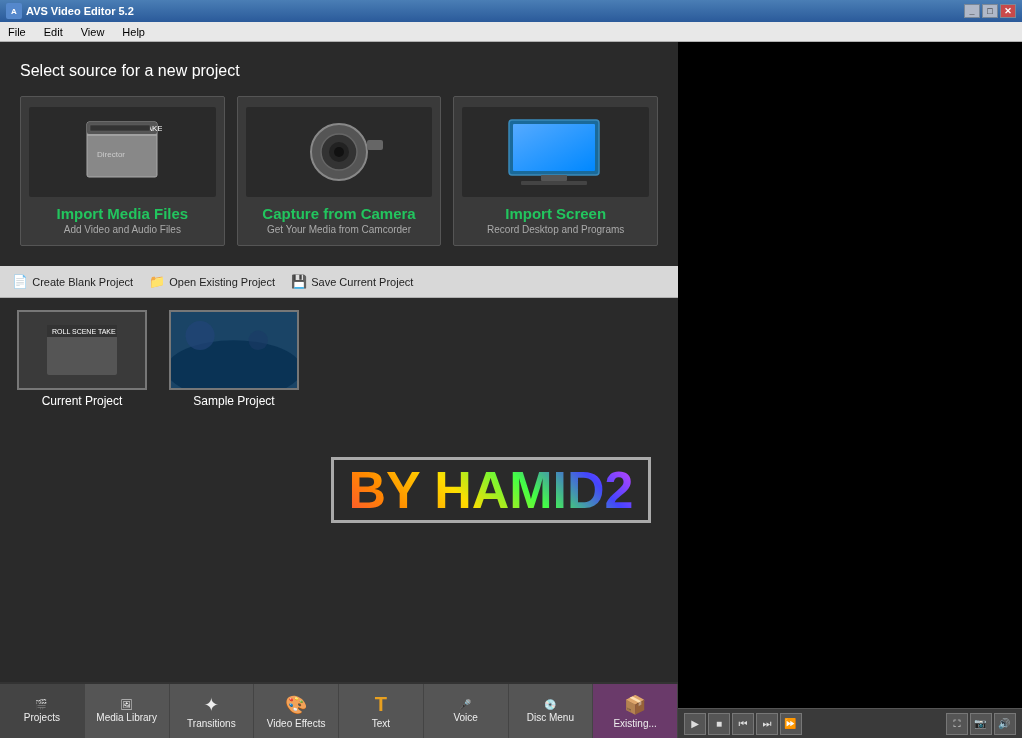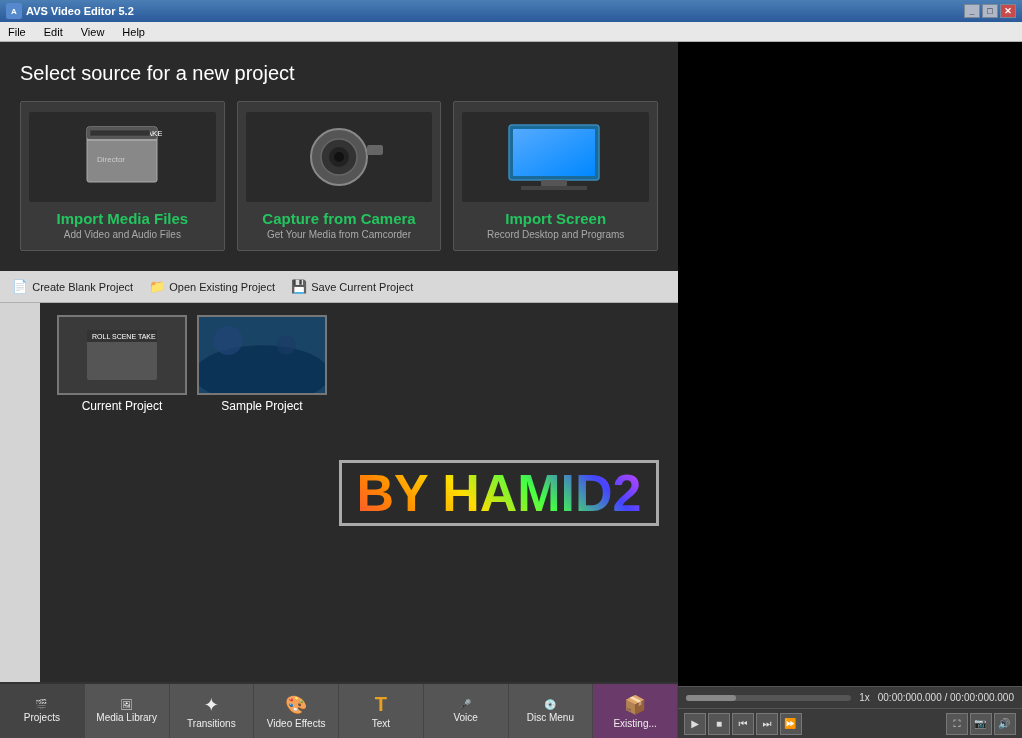--- a/index.html
+++ b/index.html
@@ -28,21 +28,21 @@
     
     #main-layout { display: flex; height: calc(738px - 42px); }
 
     
     #left-panel { width: 678px; display: flex; flex-direction: column; background: #d4d4d4; }
 
     
     #source-area {
       background: #2a2a2a; padding: 20px; flex: none;
     }
-    #source-title { color: white; font-size: 20px; font-weight: normal; margin-bottom: 16px; }
+    #source-title { color: white; font-size: 16px; font-weight: normal; margin-bottom: 16px; }
     #source-cards { display: flex; gap: 12px; }
     .source-card {
       flex: 1; background: #3a3a3a; border: 1px solid #555; cursor: pointer;
       display: flex; flex-direction: column; align-items: center; padding: 10px 8px;
       border-radius: 2px;
     }
     .source-card-img {
       width: 100%; height: 90px; background: #555; margin-bottom: 8px;
       display: flex; align-items: center; justify-content: center; border-radius: 2px;
       overflow: hidden;
@@ -52,21 +52,21 @@
 
     
     #quick-actions {
       background: #d8d8d8; padding: 8px 12px; display: flex; gap: 16px; align-items: center;
       border-bottom: 1px solid #b0b0b0;
     }
     .quick-btn { display: flex; align-items: center; gap: 4px; cursor: pointer; font-size: 11px; color: #222; }
 
     
     #projects-area {
-      background: #2a2a2a; padding: 12px; display: flex; gap: 0; flex: 1; margin-left: 40px;
+      background: #2a2a2a; padding: 12px; display: flex; gap: 12px; flex: 1;
     }
     .project-card {
       width: 140px; cursor: pointer; display: flex; flex-direction: column; align-items: center;
     }
     .project-thumb {
       width: 130px; height: 80px; background: #555; border: 2px solid #777;
       display: flex; align-items: center; justify-content: center; overflow: hidden;
     }
     .project-label { color: white; font-size: 12px; margin-top: 4px; }
 
@@ -267,27 +267,20 @@
       </div>
     </div>
 
   </div>
 
   <div id="right-panel">
     <div id="preview-area">
       
     </div>
 
-    <div style="background:#3a3a3a;height:22px;display:flex;align-items:center;padding:0 8px;border-top:1px solid #555;">
-      <div style="flex:1;height:6px;background:#555;border-radius:3px;">
-        <div style="width:30%;height:100%;background:#888;border-radius:3px;"></div>
-      </div>
-      <span style="color:#ddd;font-size:10px;margin-left:8px;">1x</span>
-      <span style="color:#ddd;font-size:10px;margin-left:8px;">00:00:000.000 / 00:00:000.000</span>
-    </div>
 
     <div id="preview-controls">
       <div class="ctrl-btn">▶</div>
       <div class="ctrl-btn">■</div>
       <div class="ctrl-btn">⏮</div>
       <div class="ctrl-btn">⏭</div>
       <div class="ctrl-btn">⏩</div>
       <div style="margin-left:auto;display:flex;gap:2px;">
         <div class="ctrl-btn">⛶</div>
         <div class="ctrl-btn">📷</div>

